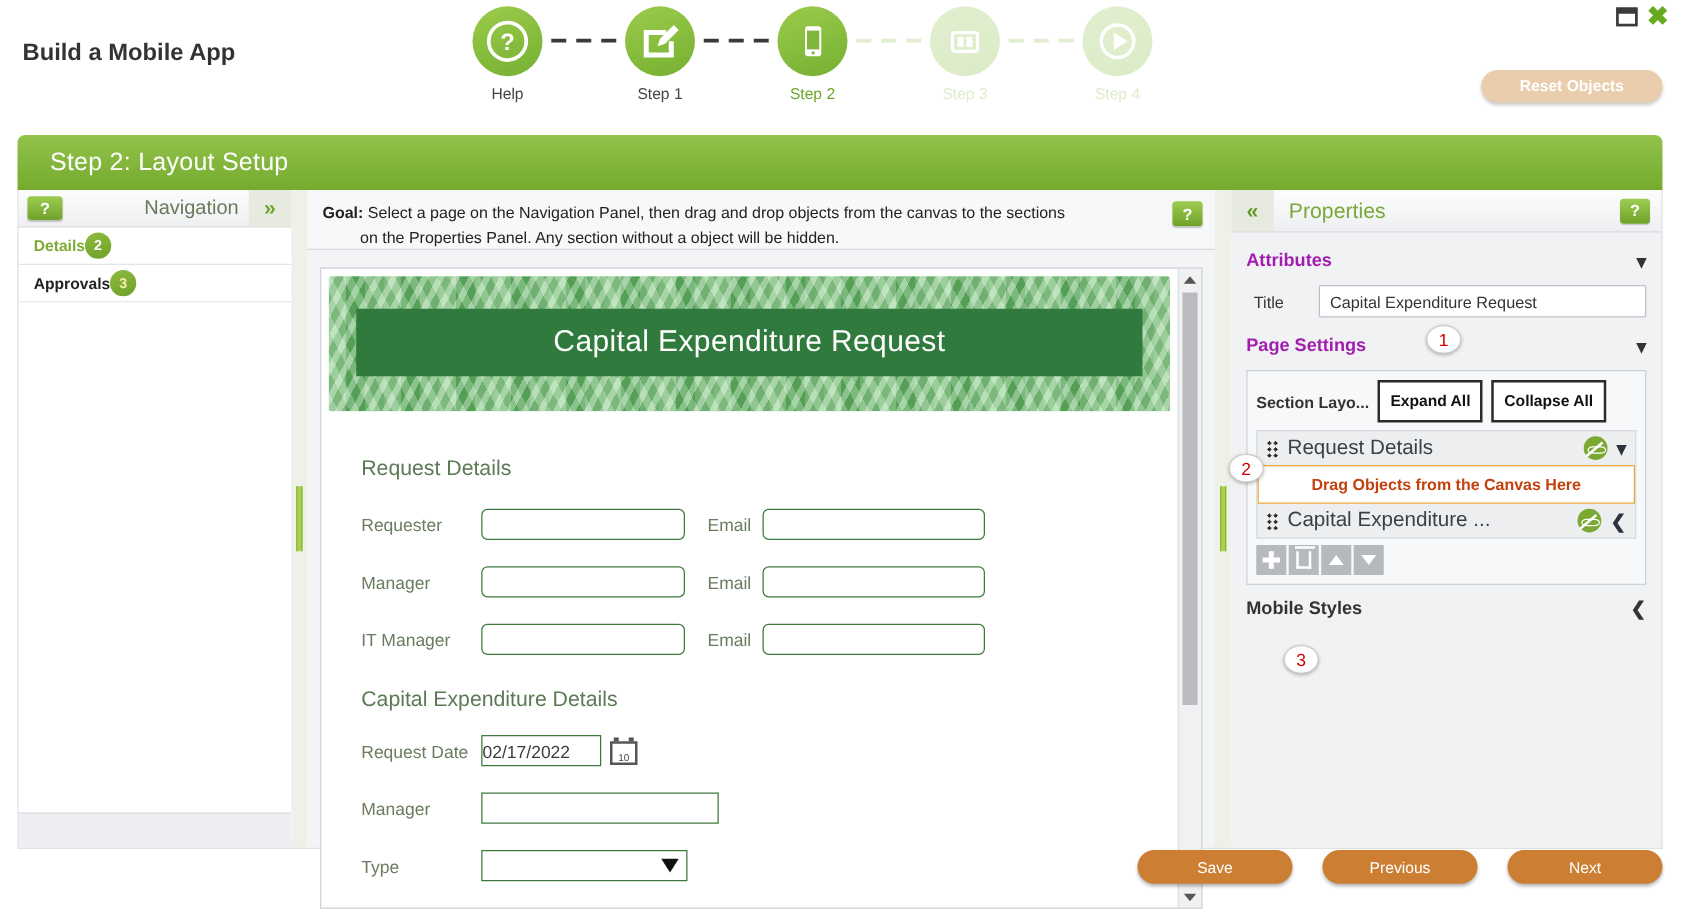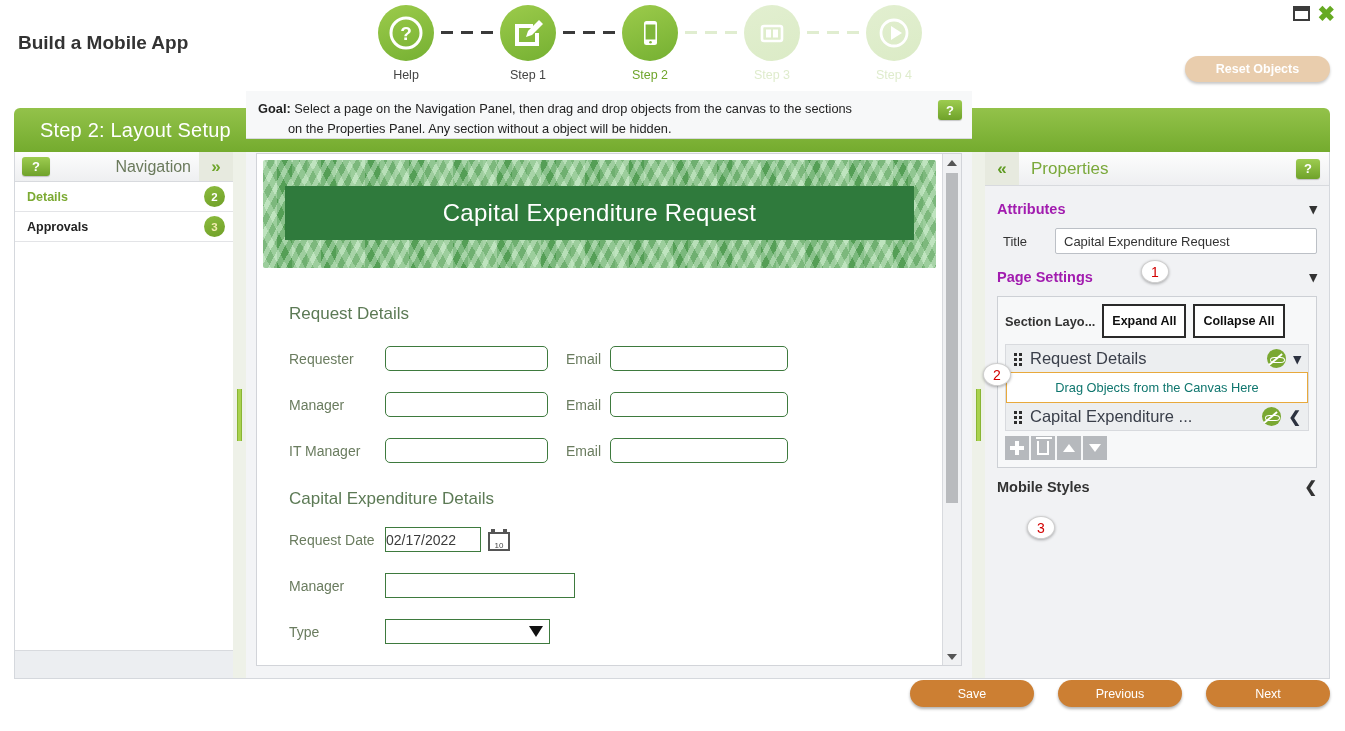--- a/index.html
+++ b/index.html
@@ -75,21 +75,21 @@
     box-shadow: 0 1px 1px rgba(0,0,0,.2);
     cursor: pointer;
   }
   .nav-title { flex: 1; text-align: right; padding-right: 8px; font-size: 16px; color: #6b7a5c; }
   .nav-collapse {
     width: 34px; height: 29px; background: #e7eadf;
     display: flex; align-items: center; justify-content: center;
     color: #6fa52b; font-size: 17px; font-weight: bold; cursor: pointer;
   }
   .nav-item {
-    height: 30px; display: flex; align-items: center; justify-content: space-between;
+    height: 30px; display: flex; align-items: center; 
     padding: 0 8px 0 12px; border-bottom: 1px solid #e3e4e7;
     font-size: 12.5px; font-weight: bold; color: #222222; cursor: pointer;
   }
   .nav-item.sel { color: #7caa33; }
   .badge {
     width: 21px; height: 21px; border-radius: 50%;
     background: linear-gradient(160deg,#8cbc3e 0%,#6f9f28 100%);
     color: #ffffff; font-size: 11.5px; font-weight: bold;
     display: flex; align-items: center; justify-content: center;
   }
@@ -99,21 +99,21 @@
 
   
   .splitter {
     width: 13px; background: #eef1e8;
     display: flex; align-items: center; justify-content: center; cursor: col-resize;
     position: relative;
   }
   .splitter .grip { width: 5px; height: 52px; background: #a9d24e; border-left: 1px solid #89b534; border-right: 1px solid #89b534; }
 
   
-  .center { flex: 1; display: flex; flex-direction: column; background: #f3f4f6; justify-content: flex-end; }
+  .center { flex: 1; display: flex; flex-direction: column; background: #f3f4f6; }
   .goal-bar {
     background: #f7f8f9; border-bottom: 1px solid #d8dade;
     padding: 8px 10px 8px 12px; display: flex; align-items: flex-start; min-height: 48px;
   }
   .goal-text { flex: 1; font-size: 12.8px; color: #222222; line-height: 1.55; }
   .goal-text b { color: #222222; }
   .goal-text .ind { display: block; padding-left: 30px; }
   .goal-help {
     width: 24px; height: 20px; border-radius: 3px; flex: none; margin-top: 1px;
     background: linear-gradient(180deg,#9dcc50 0%,#6fa22a 100%);
@@ -194,21 +194,21 @@
     background-image: radial-gradient(#2d2d2d 42%, transparent 44%);
     background-size: 5px 5px; }
   .sec-name { flex: 1; font-size: 16.5px; color: #3a3f4a; white-space: nowrap; overflow: hidden; }
   .eye-ico { width: 19px; height: 19px; border-radius: 50%; background: #7aa832; position: relative; flex: none; cursor: pointer; }
   .eye-ico::before { content:""; position:absolute; left:3px; top:8px; width:13px; height:4px; border:1.5px solid #fff; border-radius: 60% / 100%; }
   .eye-ico::after { content:""; position:absolute; left:2px; top:15px; width:17px; height:1.8px; background:#fff; transform: rotate(-40deg); transform-origin: left center; }
   .sec-chev { font-size: 15px; font-weight: bold; color: #2c3240; cursor: pointer; }
   .drop-zone {
     border: 1px solid #e8a93c; background: #ffffff; margin: 0;
     padding: 7px 0; text-align: center;
-    font-size: 12.8px; font-weight: normal; color: #0f766e;
+    font-size: 12.8px; font-weight: bold; color: #c2410c;
   }
   .sec-btns { display: flex; gap: 2px; margin-top: 5px; }
   .sbtn { width: 24px; height: 24px; background: #b6b9bd; display: flex; align-items: center; justify-content: center; cursor: pointer; }
   .sbtn span { color: #ffffff; font-size: 15px; font-weight: bold; line-height: 1; }
   .plus-v { position: relative; width: 14px; height: 14px; }
   .plus-v::before { content:""; position:absolute; left:5px; top:0; width:4px; height:14px; background:#fff; }
   .plus-v::after { content:""; position:absolute; top:5px; left:0; height:4px; width:14px; background:#fff; }
   .trash { position: relative; width: 12px; height: 14px; border: 2px solid #fff; border-top: none; }
   .trash::before { content:""; position:absolute; left:-3px; top:-4px; width:16px; height:2px; background:#fff; }
   .ar { width:0;height:0; }

